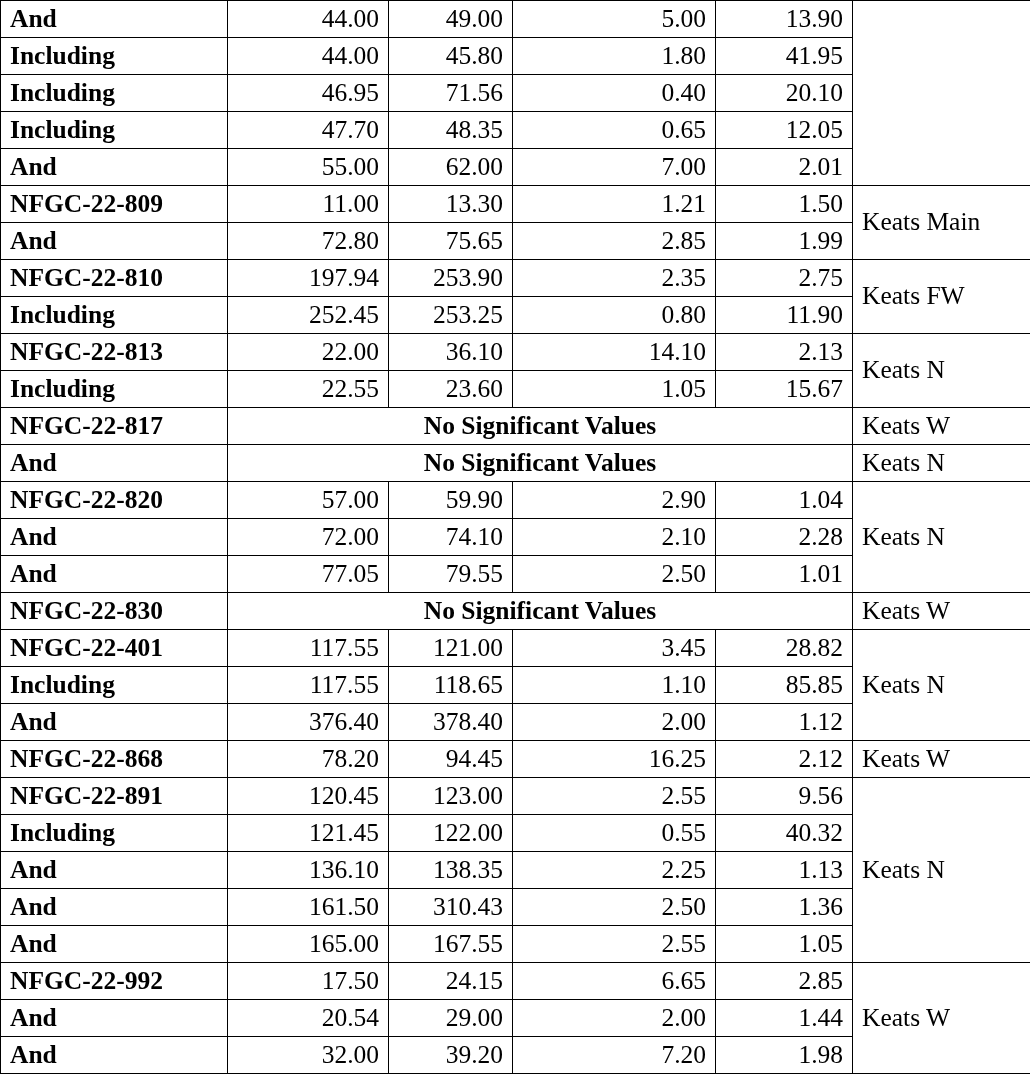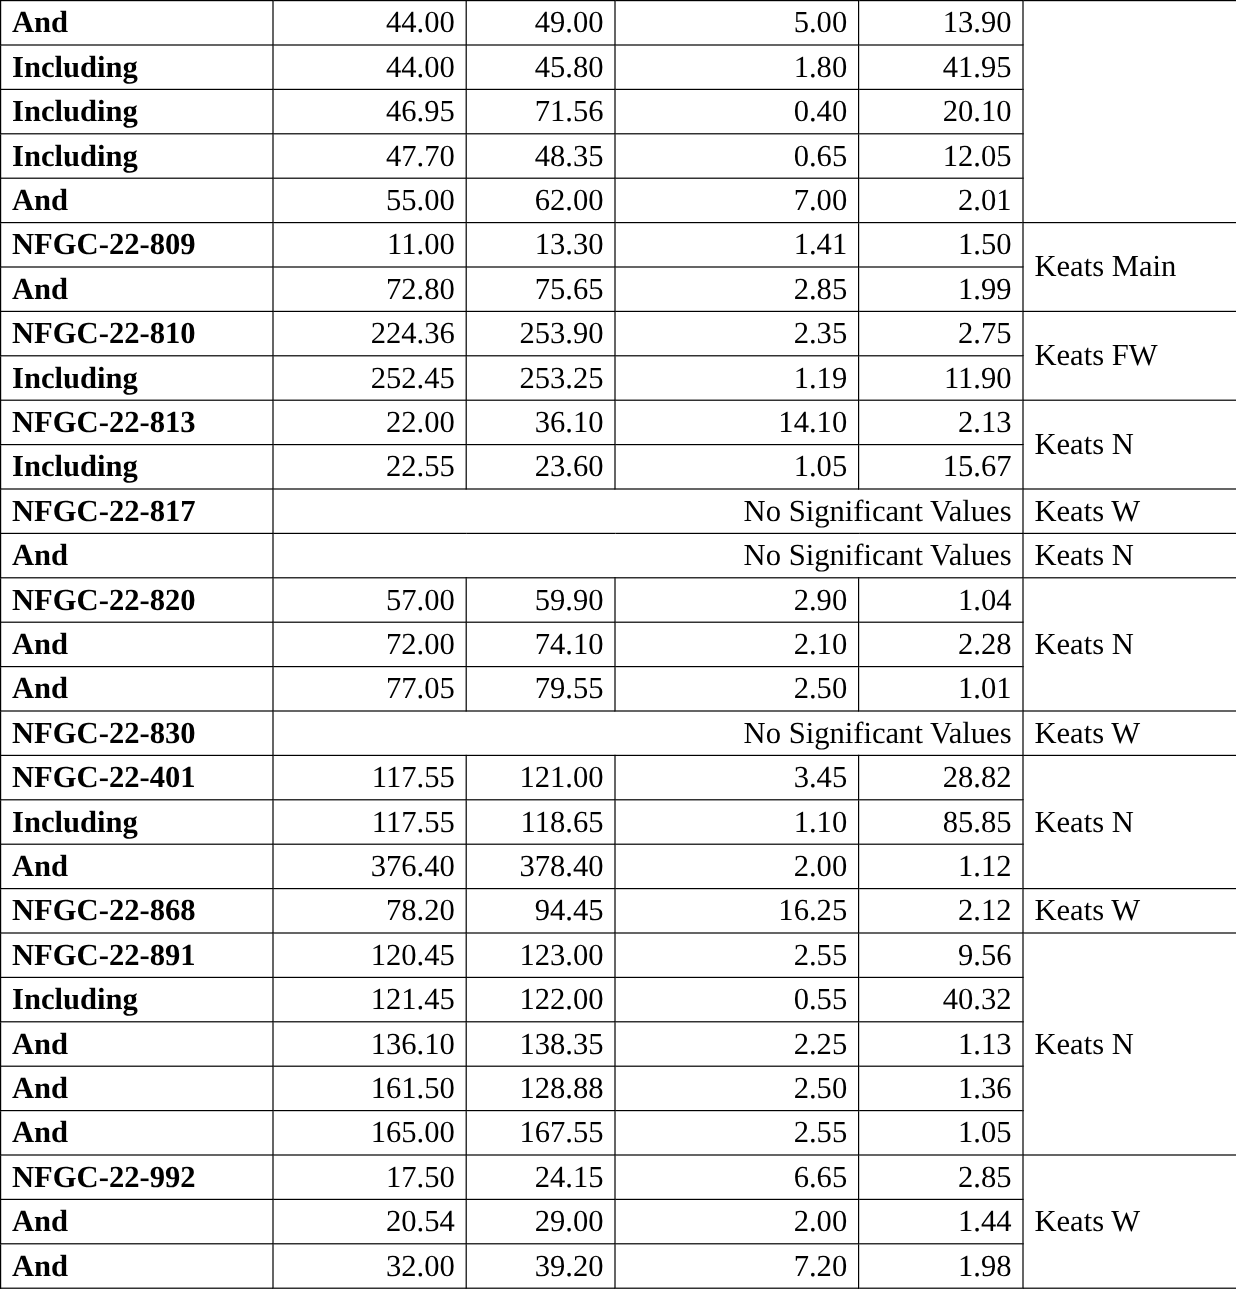--- a/index.html
+++ b/index.html
@@ -46,22 +46,22 @@
     font-weight: bold;
     text-align: left;
     padding-left: 11px;
   }
   td.num {
     text-align: right;
     font-weight: normal;
     padding-right: 10px;
   }
   td.nsv {
-    text-align: right;
-    font-weight: normal;
+    text-align: center;
+    font-weight: bold;
   }
   td.zone {
     text-align: left;
     font-weight: normal;
     padding-left: 14px;
     border-right: none;
   }
   td.zone-empty {
     border-right: none;
   }
@@ -113,44 +113,44 @@
           <td class="interval">And</td>
           <td class="num">55.00</td>
           <td class="num">62.00</td>
           <td class="num">7.00</td>
           <td class="num">2.01</td>
         </tr>
         <tr>
           <td class="interval">NFGC-22-809</td>
           <td class="num">11.00</td>
           <td class="num">13.30</td>
-          <td class="num">1.41</td>
+          <td class="num">1.21</td>
           <td class="num">1.50</td>
           <td class="zone" rowspan="2">Keats Main</td>
         </tr>
         <tr>
           <td class="interval">And</td>
           <td class="num">72.80</td>
           <td class="num">75.65</td>
           <td class="num">2.85</td>
           <td class="num">1.99</td>
         </tr>
         <tr>
           <td class="interval">NFGC-22-810</td>
-          <td class="num">224.36</td>
+          <td class="num">197.94</td>
           <td class="num">253.90</td>
           <td class="num">2.35</td>
           <td class="num">2.75</td>
           <td class="zone" rowspan="2">Keats FW</td>
         </tr>
         <tr>
           <td class="interval">Including</td>
           <td class="num">252.45</td>
           <td class="num">253.25</td>
-          <td class="num">1.19</td>
+          <td class="num">0.80</td>
           <td class="num">11.90</td>
         </tr>
         <tr>
           <td class="interval">NFGC-22-813</td>
           <td class="num">22.00</td>
           <td class="num">36.10</td>
           <td class="num">14.10</td>
           <td class="num">2.13</td>
           <td class="zone" rowspan="2">Keats N</td>
         </tr>
@@ -246,21 +246,21 @@
         <tr>
           <td class="interval">And</td>
           <td class="num">136.10</td>
           <td class="num">138.35</td>
           <td class="num">2.25</td>
           <td class="num">1.13</td>
         </tr>
         <tr>
           <td class="interval">And</td>
           <td class="num">161.50</td>
-          <td class="num">128.88</td>
+          <td class="num">310.43</td>
           <td class="num">2.50</td>
           <td class="num">1.36</td>
         </tr>
         <tr>
           <td class="interval">And</td>
           <td class="num">165.00</td>
           <td class="num">167.55</td>
           <td class="num">2.55</td>
           <td class="num">1.05</td>
         </tr>

